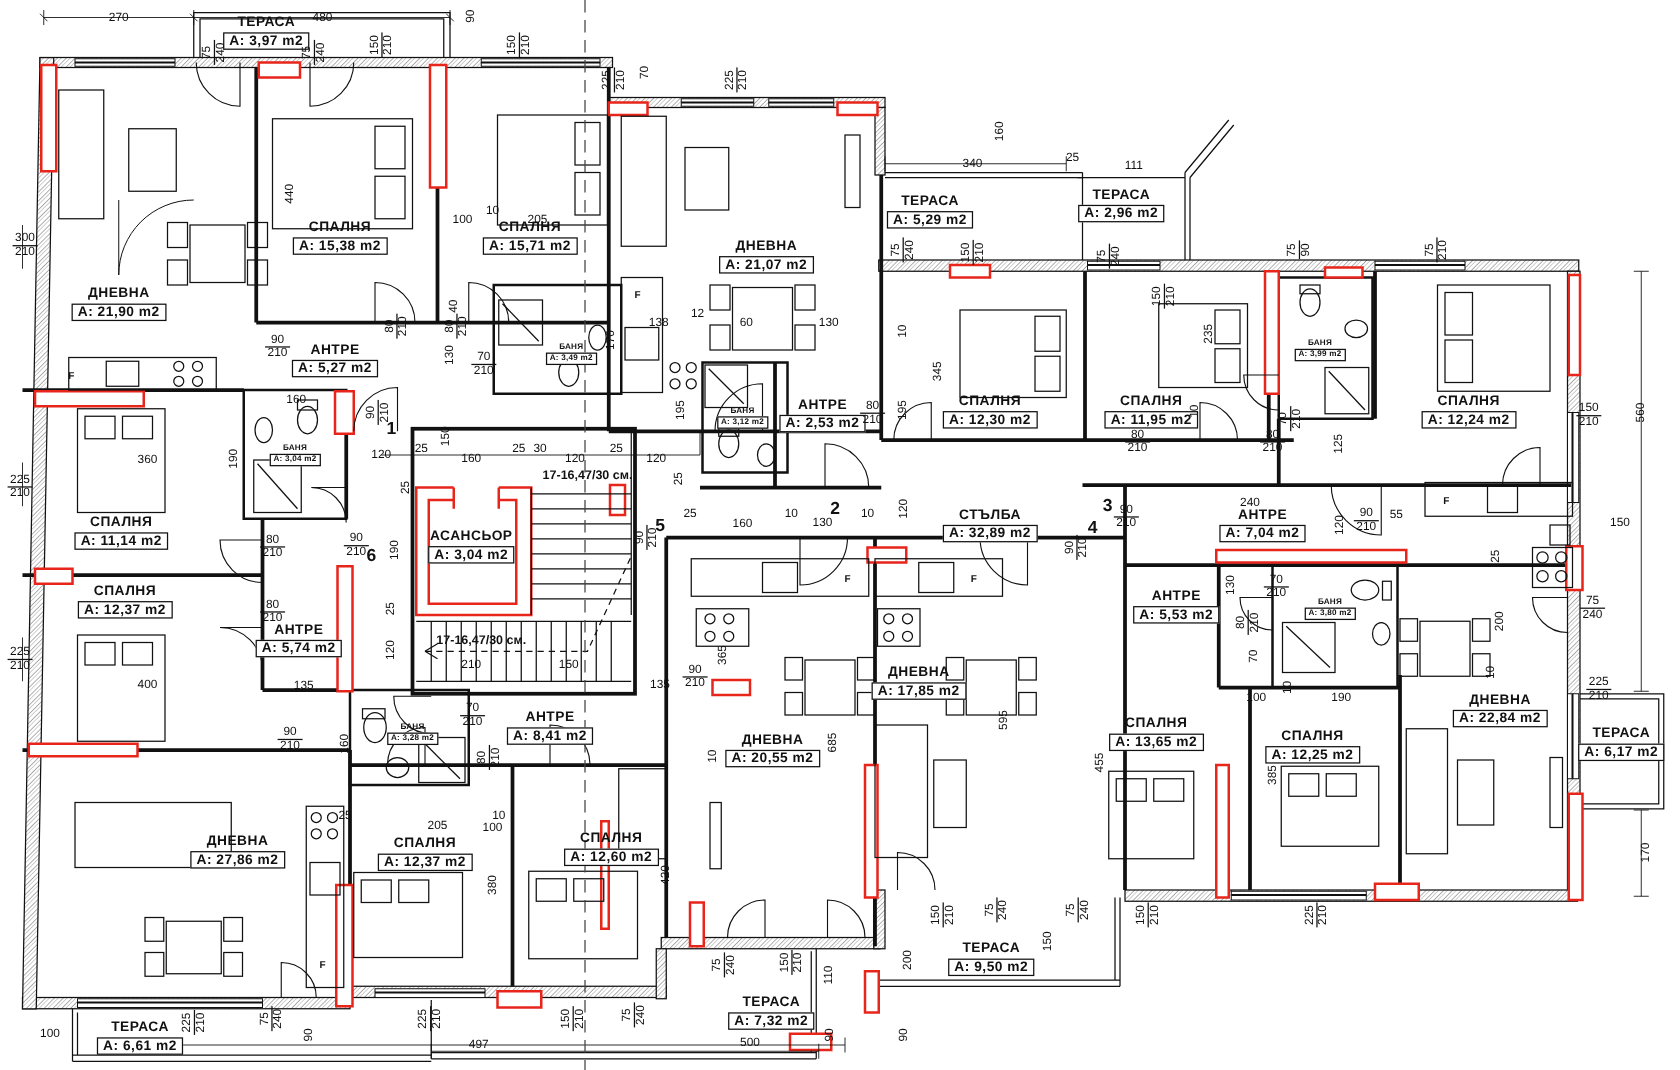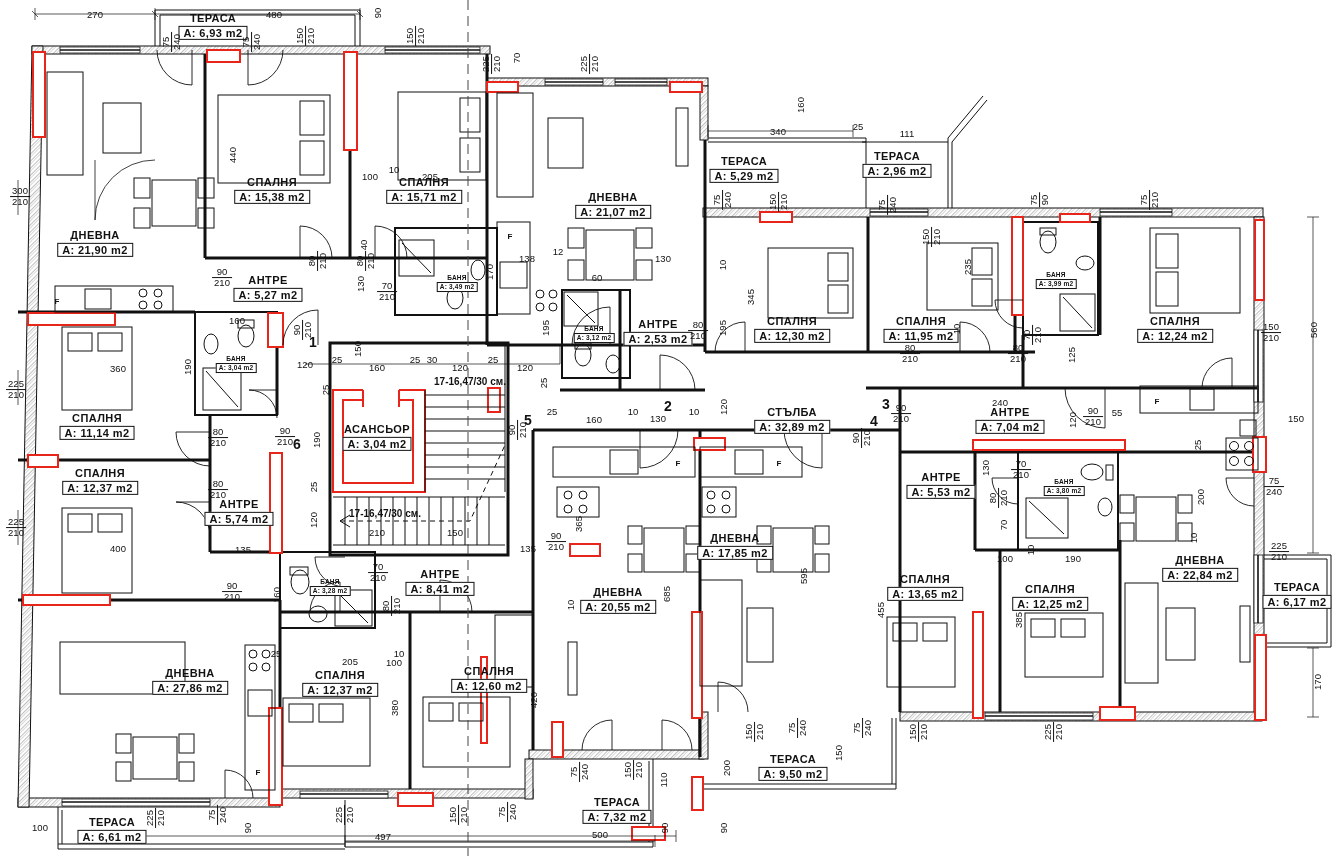--- a/index.html
+++ b/index.html
@@ -361,21 +361,21 @@
     <path d="M305,364 H560 M560,364 V345"></path>
     <path d="M18,180 V215 M18,370 V405 M18,510 V545"></path>
   </g>
 
   <g>
     <line x1="468" y1="0" x2="468" y2="856" stroke="#444" stroke-width="1" stroke-dasharray="10,6"></line>
   </g>
 </svg>
 
 <div id="overlay">
-      <div class="room" style="left: 213px; top: 26px;"><div class="nm">ТЕРАСА</div><div class="ar">A: 6,93 m2</div></div>
+      <div class="room" style="left: 213px; top: 26px;"><div class="nm">ТЕРАСА</div><div class="ar">A: 3,97 m2</div></div>
       <div class="room" style="left: 272px; top: 190px;"><div class="nm">СПАЛНЯ</div><div class="ar">A: 15,38 m2</div></div>
       <div class="room" style="left: 424px; top: 190px;"><div class="nm">СПАЛНЯ</div><div class="ar">A: 15,71 m2</div></div>
       <div class="room" style="left: 95px; top: 243px;"><div class="nm">ДНЕВНА</div><div class="ar">A: 21,90 m2</div></div>
       <div class="room" style="left: 268px; top: 288px;"><div class="nm">АНТРЕ</div><div class="ar">A: 5,27 m2</div></div>
       <div class="room sm" style="left: 457px; top: 283px;"><div class="nm">БАНЯ</div><div class="ar">A: 3,49 m2</div></div>
       <div class="room" style="left: 613px; top: 205px;"><div class="nm">ДНЕВНА</div><div class="ar">A: 21,07 m2</div></div>
       <div class="room" style="left: 744px; top: 169px;"><div class="nm">ТЕРАСА</div><div class="ar">A: 5,29 m2</div></div>
       <div class="room" style="left: 897px; top: 164px;"><div class="nm">ТЕРАСА</div><div class="ar">A: 2,96 m2</div></div>
       <div class="room sm" style="left: 236px; top: 364px;"><div class="nm">БАНЯ</div><div class="ar">A: 3,04 m2</div></div>
       <div class="room" style="left: 97px; top: 426px;"><div class="nm">СПАЛНЯ</div><div class="ar">A: 11,14 m2</div></div>
@@ -400,21 +400,21 @@
       <div class="room" style="left: 1050px; top: 597px;"><div class="nm">СПАЛНЯ</div><div class="ar">A: 12,25 m2</div></div>
       <div class="room" style="left: 1200px; top: 568px;"><div class="nm">ДНЕВНА</div><div class="ar">A: 22,84 m2</div></div>
       <div class="room" style="left: 1297px; top: 595px;"><div class="nm">ТЕРАСА</div><div class="ar">A: 6,17 m2</div></div>
       <div class="room" style="left: 190px; top: 681px;"><div class="nm">ДНЕВНА</div><div class="ar">A: 27,86 m2</div></div>
       <div class="room" style="left: 340px; top: 683px;"><div class="nm">СПАЛНЯ</div><div class="ar">A: 12,37 m2</div></div>
       <div class="room" style="left: 489px; top: 679px;"><div class="nm">СПАЛНЯ</div><div class="ar">A: 12,60 m2</div></div>
       <div class="room" style="left: 112px; top: 830px;"><div class="nm">ТЕРАСА</div><div class="ar">A: 6,61 m2</div></div>
       <div class="room" style="left: 617px; top: 810px;"><div class="nm">ТЕРАСА</div><div class="ar">A: 7,32 m2</div></div>
       <div class="room" style="left: 793px; top: 767px;"><div class="nm">ТЕРАСА</div><div class="ar">A: 9,50 m2</div></div>
       <div class="dim" style="left: 95px; top: 14px;">270</div>
-      <div class="dim" style="left: 274px; top: 14px; text-align: right;">480</div>
+      <div class="dim" style="left: 258px; top: 14px; text-align: right;">480</div>
       <div class="dim rot" style="left: 377px; top: 13px;">90</div>
       <div class="dim rot" style="left: 172px; top: 42px;"><span class="frac"><span class="tp">75</span><span class="bt">240</span></span></div>
       <div class="dim rot" style="left: 252px; top: 42px;"><span class="frac"><span class="tp">75</span><span class="bt">240</span></span></div>
       <div class="dim rot" style="left: 306px; top: 36px;"><span class="frac"><span class="tp">150</span><span class="bt">210</span></span></div>
       <div class="dim rot" style="left: 416px; top: 36px;"><span class="frac"><span class="tp">150</span><span class="bt">210</span></span></div>
       <div class="dim rot" style="left: 492px; top: 64px;"><span class="frac"><span class="tp">225</span><span class="bt">210</span></span></div>
       <div class="dim rot" style="left: 516px; top: 58px;">70</div>
       <div class="dim rot" style="left: 590px; top: 64px;"><span class="frac"><span class="tp">225</span><span class="bt">210</span></span></div>
       <div class="dim rot" style="left: 800px; top: 105px;">160</div>
       <div class="dim" style="left: 778px; top: 131px;">340</div>
@@ -485,21 +485,21 @@
       <div class="dim" style="left: 118px; top: 548px;">400</div>
       <div class="dim" style="left: 232px; top: 592px;"><span class="frac"><span class="tp">90</span><span class="bt">210</span></span></div>
       <div class="dim rot" style="left: 276px; top: 595px;">160</div>
       <div class="dim" style="left: 378px; top: 573px;"><span class="frac"><span class="tp">70</span><span class="bt">210</span></span></div>
       <div class="dim rot" style="left: 392px; top: 606px;"><span class="frac"><span class="tp">80</span><span class="bt">210</span></span></div>
       <div class="dim rot" style="left: 518px; top: 430px;"><span class="frac"><span class="tp">90</span><span class="bt">210</span></span></div>
       <div class="dim" style="left: 552px; top: 411px;">25</div>
       <div class="dim" style="left: 594px; top: 419px;">160</div>
       <div class="dim" style="left: 527px; top: 258px;">138</div>
       <div class="dim" style="left: 558px; top: 251px;">12</div>
-      <div class="dim" style="left: 597px; top: 277px;">60</div>
+      <div class="dim" style="left: 597px; top: 258px;">60</div>
       <div class="dim rot" style="left: 489px; top: 272px;">170</div>
       <div class="dim rot" style="left: 545px; top: 328px;">195</div>
       <div class="dim rot" style="left: 543px; top: 383px;">25</div>
       <div class="dim" style="left: 633px; top: 411px;">10</div>
       <div class="dim" style="left: 658px; top: 418px;">130</div>
       <div class="dim" style="left: 694px; top: 411px;">10</div>
       <div class="dim" style="left: 901px; top: 414px;"><span class="frac"><span class="tp">90</span><span class="bt">210</span></span></div>
       <div class="dim" style="left: 1000px; top: 402px;">240</div>
       <div class="dim rot" style="left: 862px; top: 438px;"><span class="frac"><span class="tp">90</span><span class="bt">210</span></span></div>
       <div class="dim" style="left: 1093px; top: 417px;"><span class="frac"><span class="tp">90</span><span class="bt">210</span></span></div>

